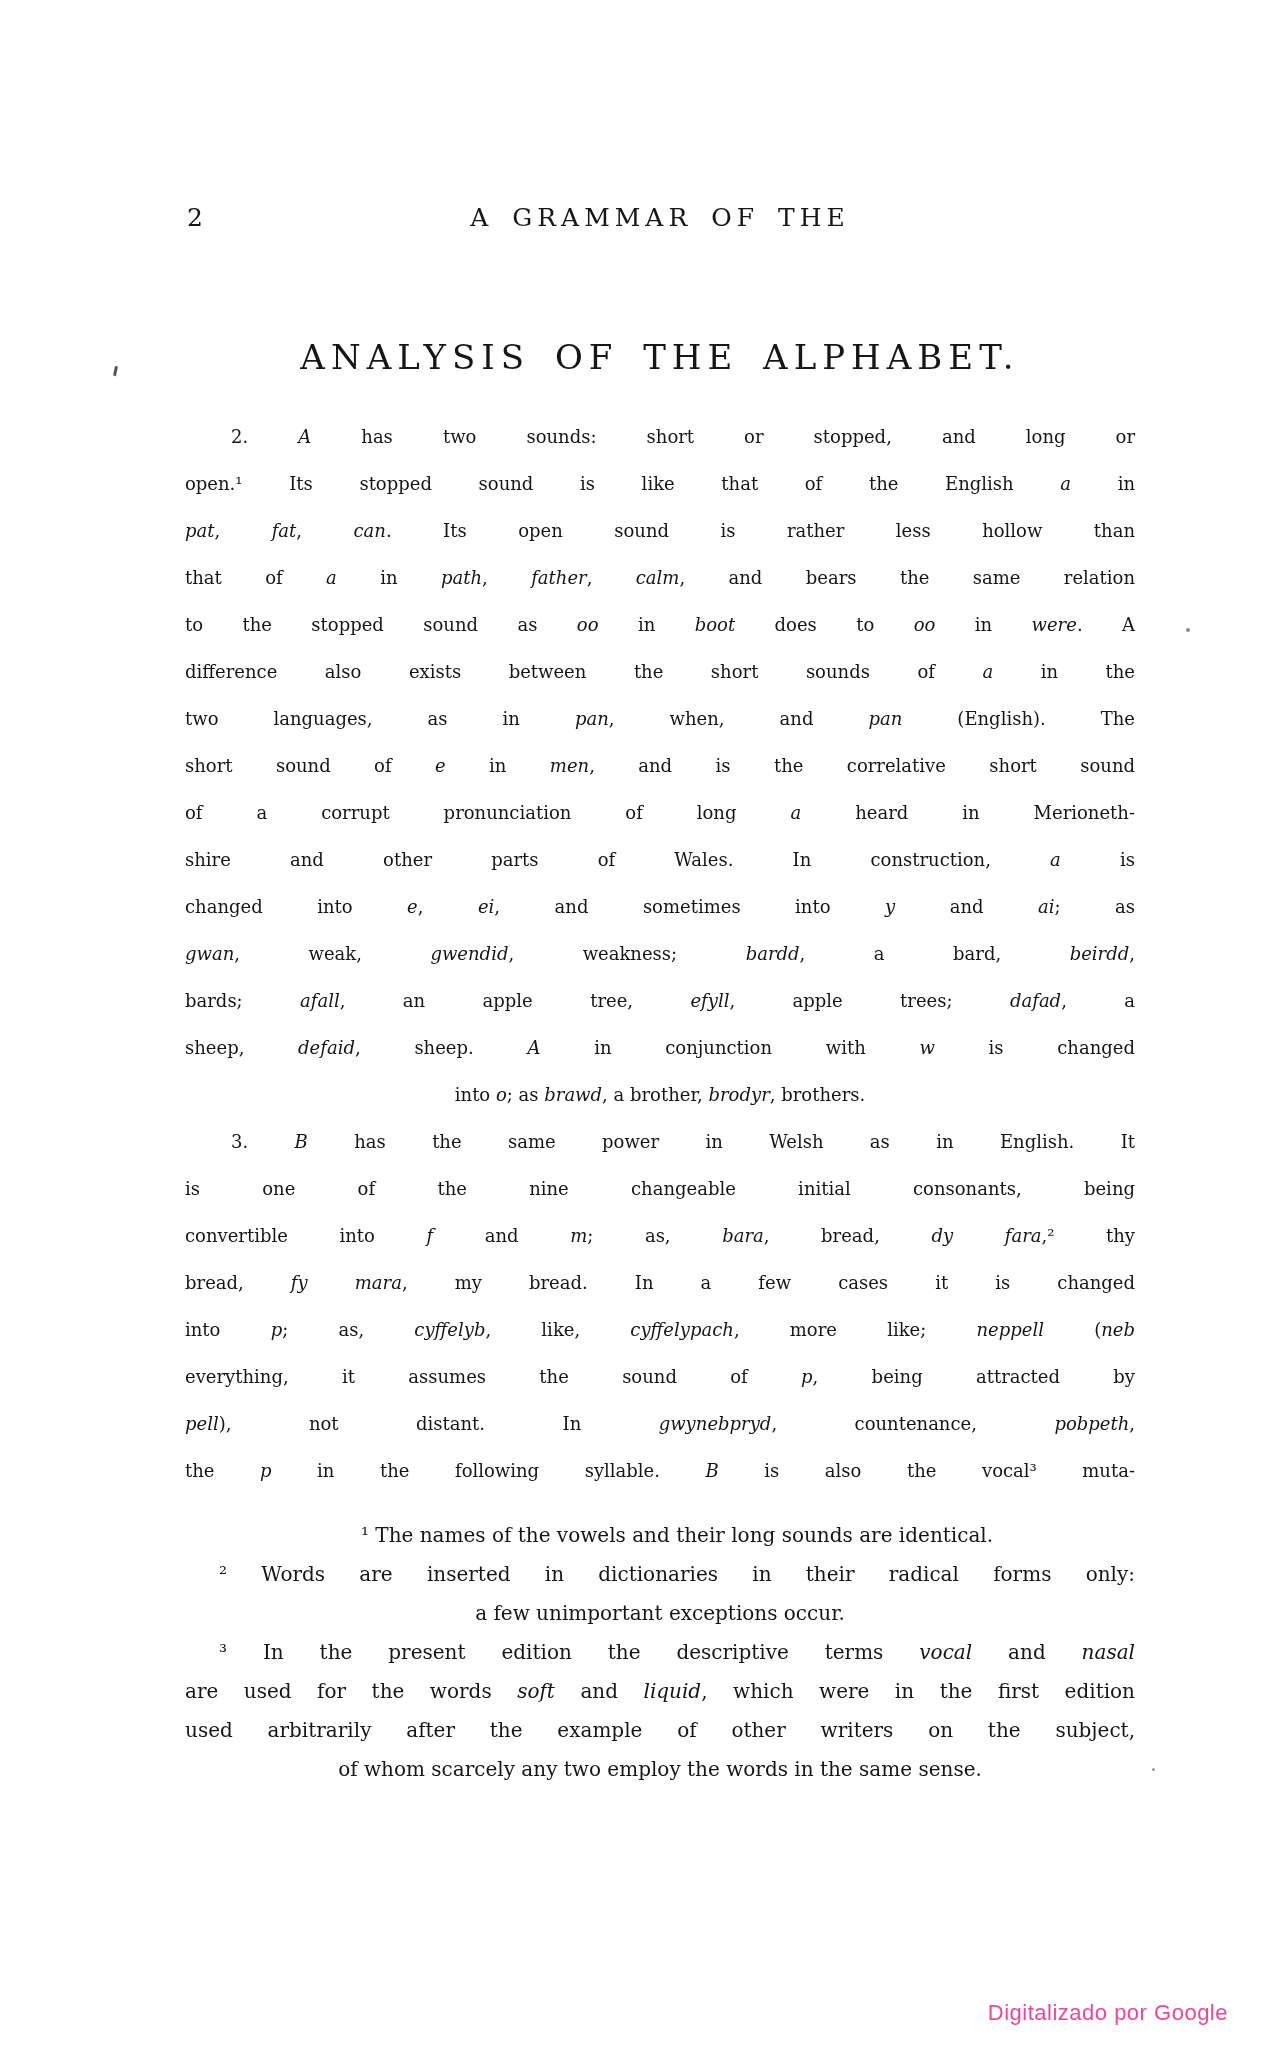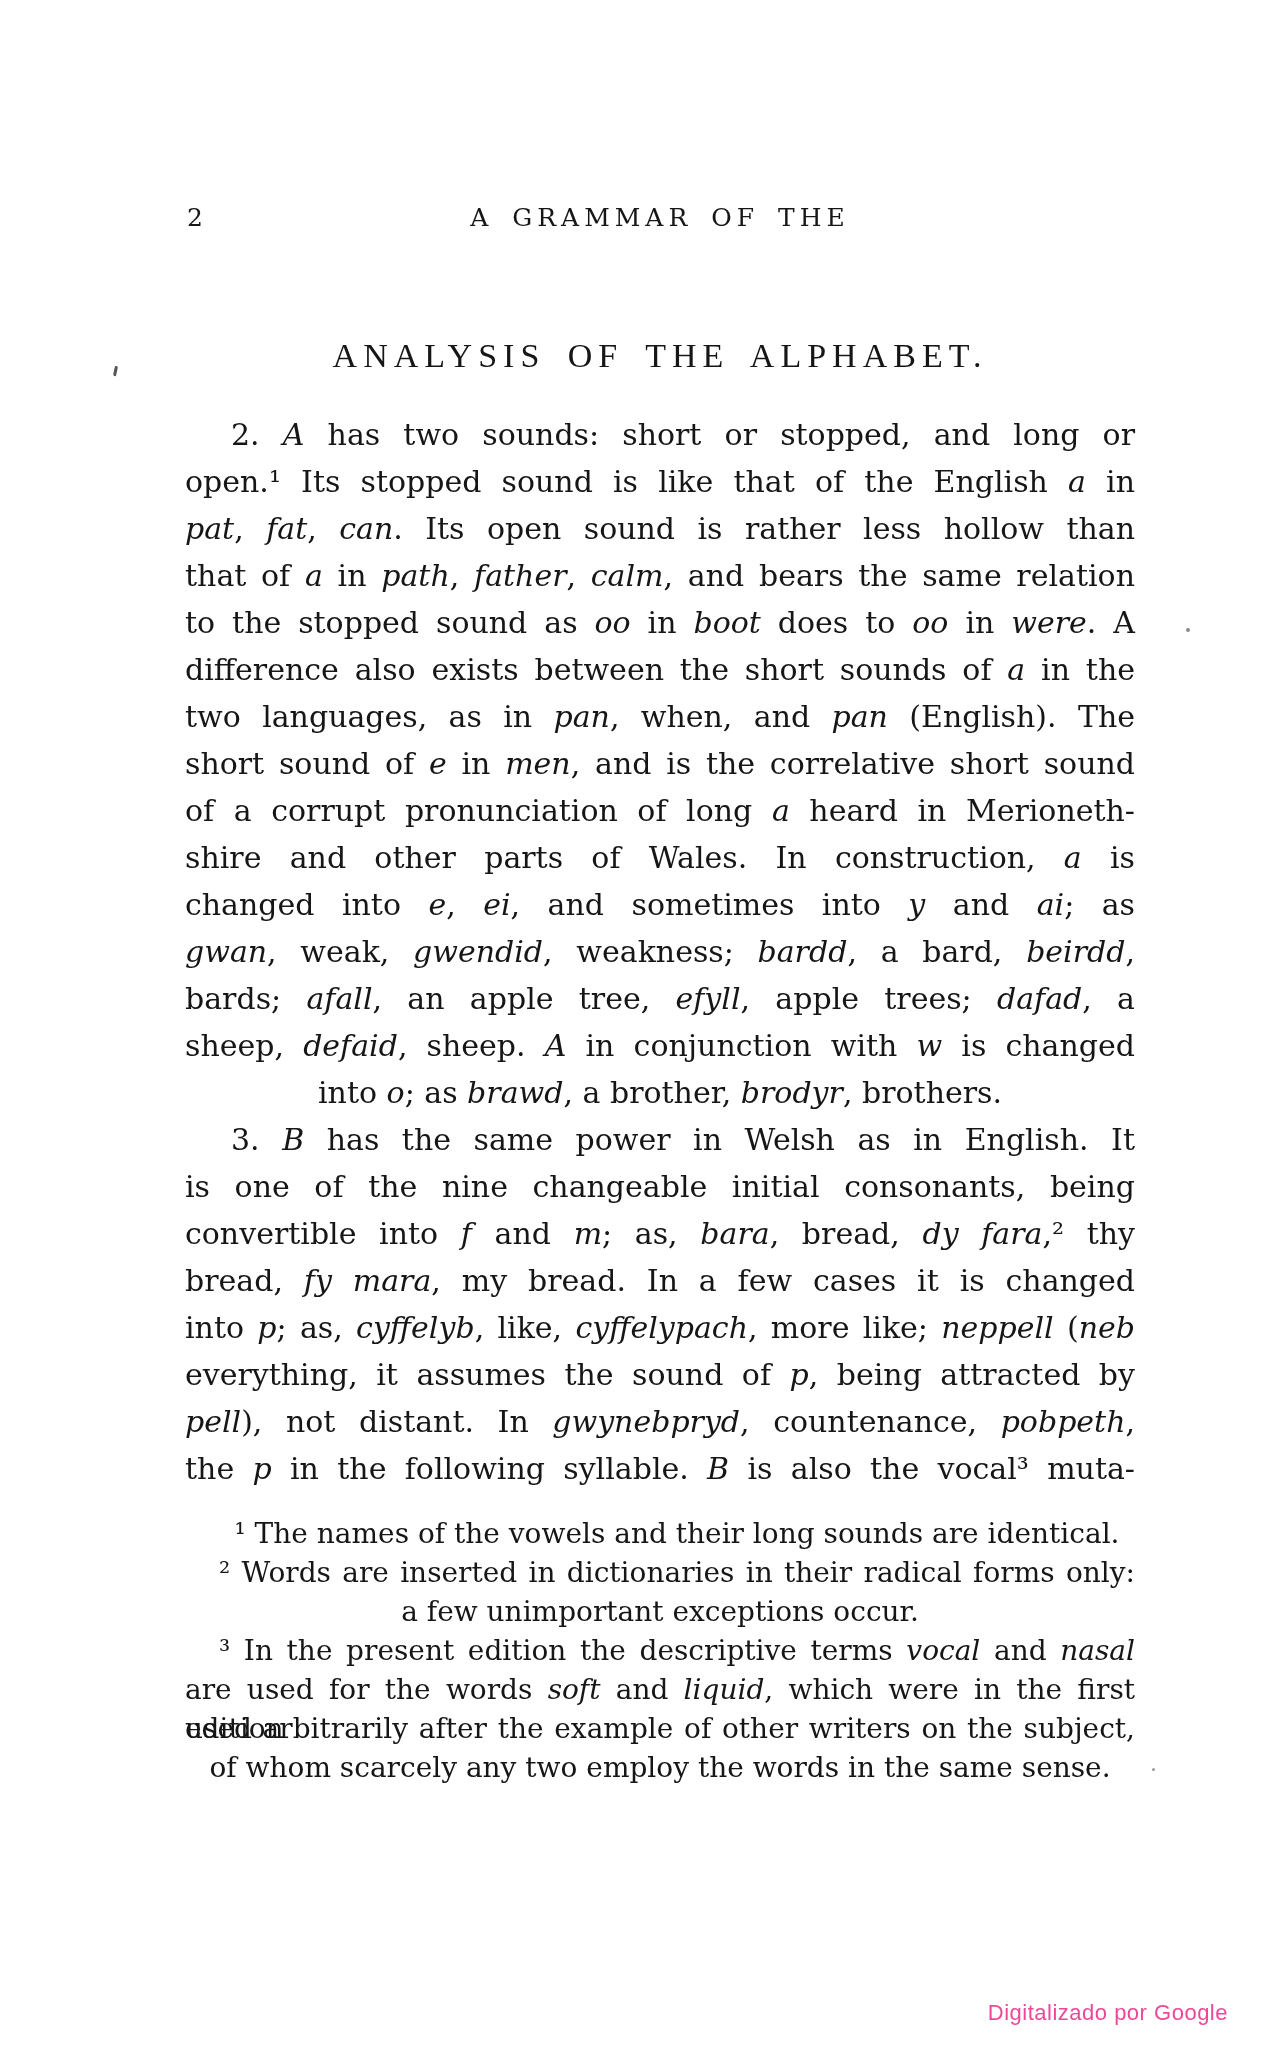--- a/index.html
+++ b/index.html
@@ -44,40 +44,39 @@
     font-weight: 500;
   }
   .section-title {
     margin-top: 100px;
     text-align: center;
     font-size: 34px;
     font-weight: 500;
     letter-spacing: 6px;
     word-spacing: 8px;
     white-space: nowrap;
-    font-family: Liberation Serif, serif;
   }
   .body-block { margin-top: 36px; }
-  .paragraph { font-size: 30px; }
+  .paragraph { font-size: 18px; }
   .line {
     line-height: 47px;
     height: 47px;
     white-space: nowrap;
     text-align: center;
   }
   .line.just {
     white-space: normal;
     text-align: justify;
     text-align-last: justify;
   }
   .line.ind { text-indent: 46px; }
   .it { font-style: italic; }
   .footnotes {
     margin-top: 22px;
-    font-size: 28px;
+    font-size: 20px;
   }
   .footnotes .line {
     line-height: 39px;
     height: 39px;
   }
   .footnotes .line.ind { text-indent: 34px; }
   .watermark {
     position: absolute;
     right: 52px;
     top: 2000px;

